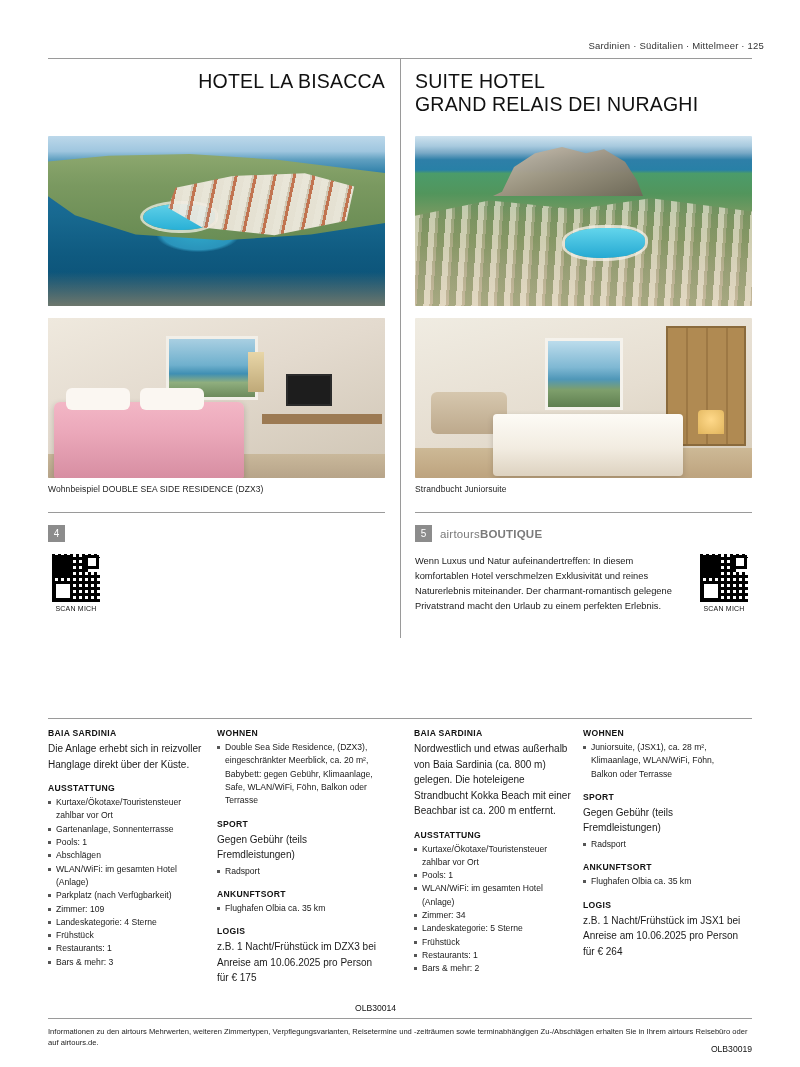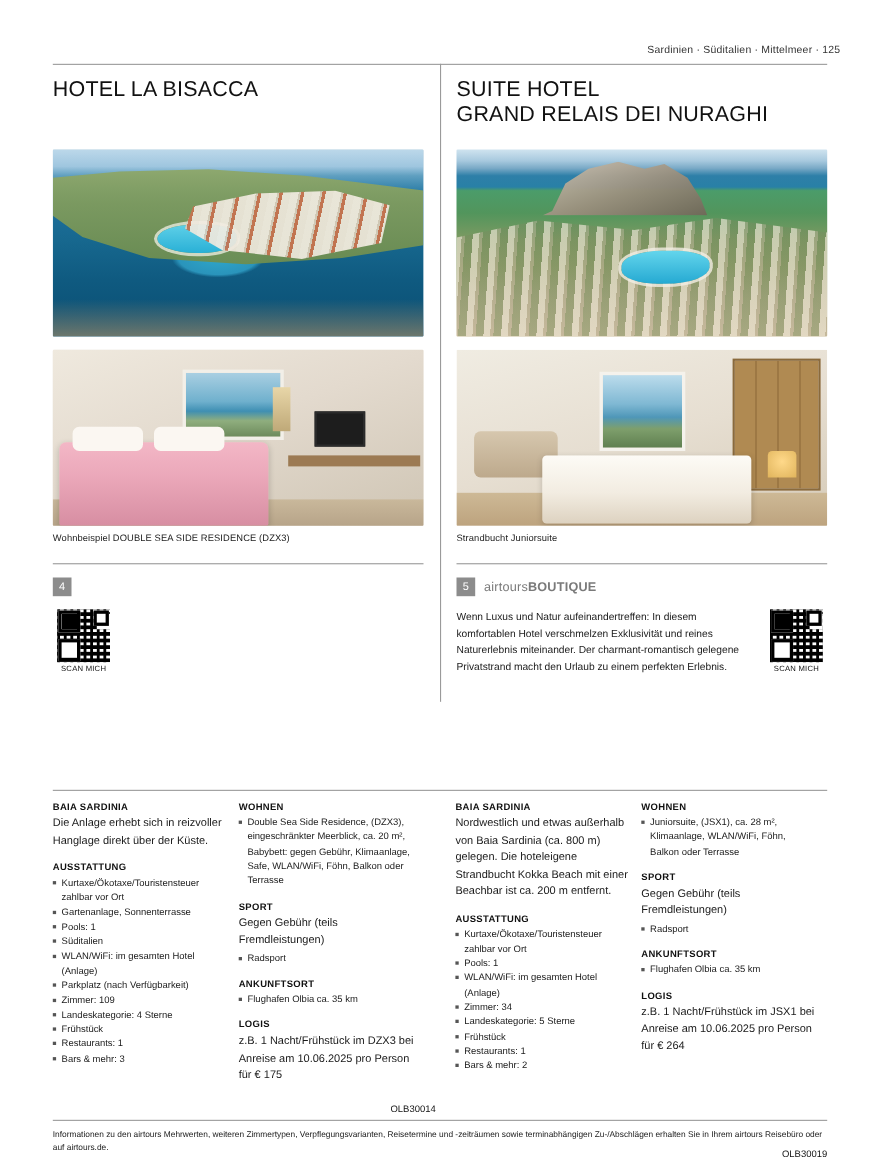--- a/index.html
+++ b/index.html
@@ -50,21 +50,21 @@
 
   h1.hotel-title {
     font-size: 19.5px;
     font-weight: normal;
     letter-spacing: .2px;
     margin: 8px 0 0 0;
     line-height: 1.18;
     color: #111;
   }
   .title-2line { min-height: 52px; }
-  .title-1line { min-height: 52px; }
+  .title-1line { min-height: 52px; text-align: right; }
 
   
   .photo {
     width: 337px;
     height: 170px;
     margin-top: 14px;
     position: relative;
     overflow: hidden;
     border-radius: 1px;
   }
@@ -460,21 +460,21 @@
     <div class="facts-half left">
       <div class="facts-col">
         <div class="fact-h">BAIA SARDINIA</div>
         <p class="fact-p">Die Anlage erhebt sich in reizvoller Hanglage direkt über der Küste.</p>
 
         <div class="fact-h">AUSSTATTUNG</div>
         <ul class="fact-list">
           <li>Kurtaxe/Ökotaxe/Touristensteuer zahlbar vor Ort</li>
           <li>Gartenanlage, Sonnenterrasse</li>
           <li>Pools: 1</li>
-          <li>Süditalien</li>
+          <li>Abschlägen</li>
           <li>WLAN/WiFi: im gesamten Hotel (Anlage)</li>
           <li>Parkplatz (nach Verfügbarkeit)</li>
           <li>Zimmer: 109</li>
           <li>Landeskategorie: 4 Sterne</li>
           <li>Frühstück</li>
           <li>Restaurants: 1</li>
           <li>Bars &amp; mehr: 3</li>
         </ul>
       </div>
       <div class="facts-col">

